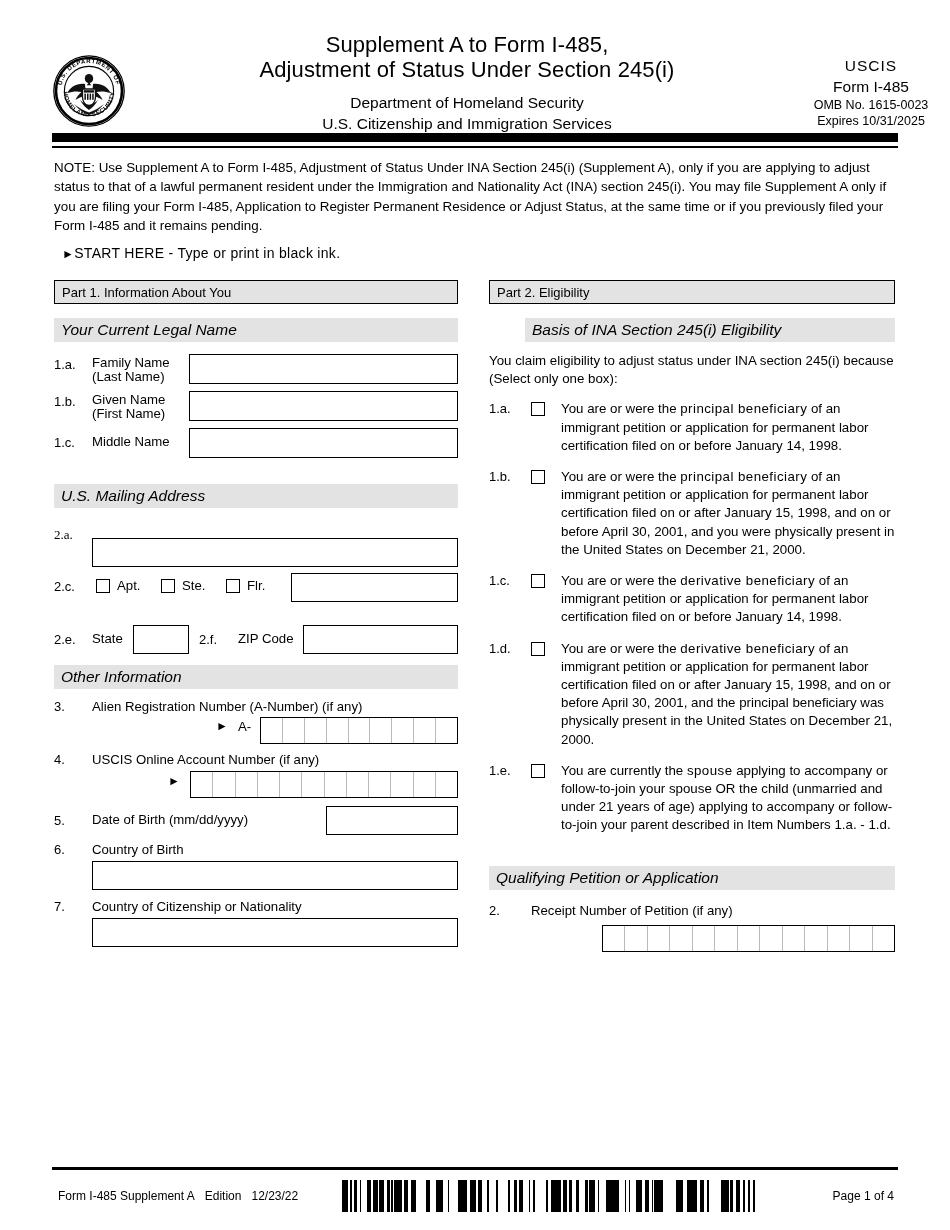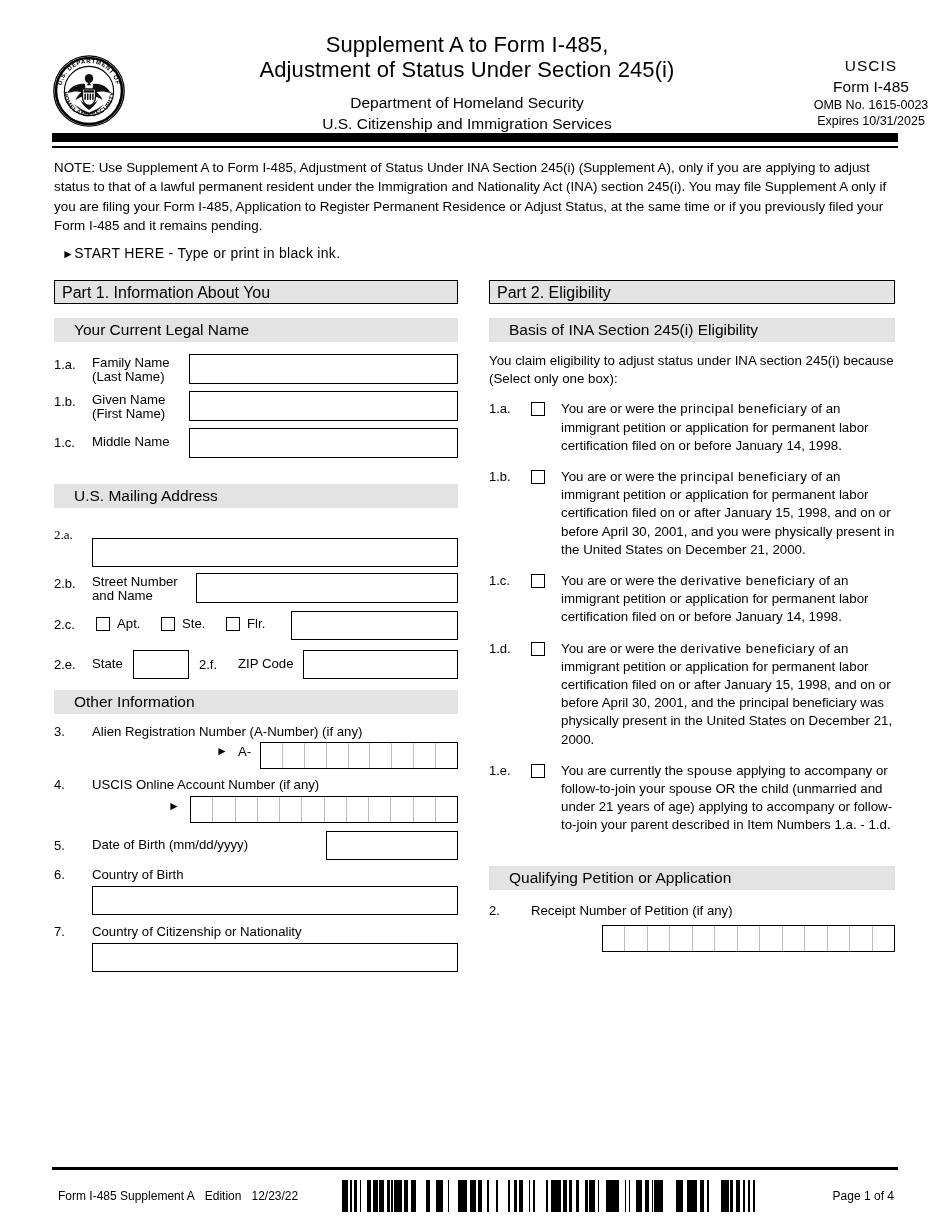--- a/index.html
+++ b/index.html
@@ -114,30 +114,31 @@
     width: 406px;
   }
 
   
   .part-bar {
     border: 1.5px solid #000;
     background: #e3e3e3;
     height: 24px;
     line-height: 24px;
     padding-left: 7px;
-    font-size: 16px;
+    font-size: 13px;
     box-sizing: border-box;
   }
   
   .sub-bar {
     background: #e3e3e3;
     height: 24px;
     line-height: 24px;
-    padding-left: 20px;
+    padding-left: 7px;
     font-size: 15.5px;
+    font-style: italic;
     box-sizing: border-box;
   }
 
   
   .row {
     position: relative;
     display: block;
   }
   .num {
     position: absolute;
@@ -333,40 +334,34 @@
     </div>
 
     <div class="sub-bar" style="margin-top:24px;">U.S. Mailing Address</div>
 
     <div class="row" style="height:50px; margin-top:11px;">
       <span class="num" style="top:8px;font-family:Liberation Serif, serif;">2.a.</span>
       <span class="lbl" style="position:absolute; left:38px; top:18px;">In Care Of Name (if any)</span>
       <div class="box" style="position:absolute; left:38px; top:19px; width:366px; height:29px;"></div>
     </div>
 
-    <div class="row" style="height:34px; margin-top:4px;">
-      <span class="num" style="top:3px;">2.b.</span>
-      <span class="lbl" style="position:absolute; left:38px; top:1px;">Street Number</span>
-      <span class="lbl" style="position:absolute; left:38px; top:15px;">and Name</span>
-      <div class="box" style="position:absolute; left:142px; top:0px; width:262px; height:30px;"></div>
-    </div>
 
     <div class="row" style="height:32px; margin-top:4px;">
       <span class="num" style="top:6px;">2.c.</span>
       <span class="cb" style="position:absolute; left:42px; top:6px;"></span>
       <span class="lbl" style="position:absolute; left:63px; top:5px;">Apt.</span>
       <span class="cb" style="position:absolute; left:107px; top:6px;"></span>
       <span class="lbl" style="position:absolute; left:128px; top:5px;">Ste.</span>
       <span class="cb" style="position:absolute; left:172px; top:6px;"></span>
       <span class="lbl" style="position:absolute; left:193px; top:5px;">Flr.</span>
       <div class="box" style="position:absolute; left:237px; top:0px; width:167px; height:29px;"></div>
     </div>
 
 
-    <div class="row" style="height:32px; margin-top:7px;text-decoration:underline;">
+    <div class="row" style="height:32px; margin-top:20px;text-decoration:underline;">
       <span class="num" style="top:7px;">2.e.</span>
       <span class="lbl" style="position:absolute; left:38px; top:6px;">State</span>
       <div class="box" style="position:absolute; left:79px; top:0px; width:56px; height:29px;"></div>
       <span class="num" style="position:absolute; left:145px; top:7px;">2.f.</span>
       <span class="lbl" style="position:absolute; left:184px; top:6px;">ZIP Code</span>
       <div class="box" style="position:absolute; left:249px; top:0px; width:155px; height:29px;"></div>
     </div>
 
 
     <div class="sub-bar" style="margin-top:8px;">Other Information</div>
@@ -426,21 +421,21 @@
       <span class="lbl" style="position:absolute; left:38px; top:0px;">Country of Citizenship or Nationality</span>
       <div class="box" style="position:absolute; left:38px; top:19px; width:366px; height:29px;"></div>
     </div>
 
   </div>
 
   <div class="col-right">
 
     <div class="part-bar">Part 2.  Eligibility</div>
 
-    <div class="sub-bar" style="margin-top:14px;">Basis of INA Section 245(i) Eligibility</div>
+    <div class="sub-bar" style="margin-top:14px;margin-left:36px;">Basis of INA Section 245(i) Eligibility</div>
 
     <div class="para" style="margin-top:10px;">You claim eligibility to adjust status under INA section 245(i) because (Select only one box):</div>
 
     <div id="elig-list" style="margin-top:12px;">
         <div class="elig-item" style="margin-bottom: 13px;">
           <span class="elig-num">1.a.</span>
           <span class="cb elig-cb"></span>
           <div class="elig-txt">You are or were the <span class="spaced">principal beneficiary</span> of an immigrant petition or application for permanent labor certification filed on or before January 14, 1998.</div>
         </div>
         <div class="elig-item" style="margin-bottom: 13px;">

